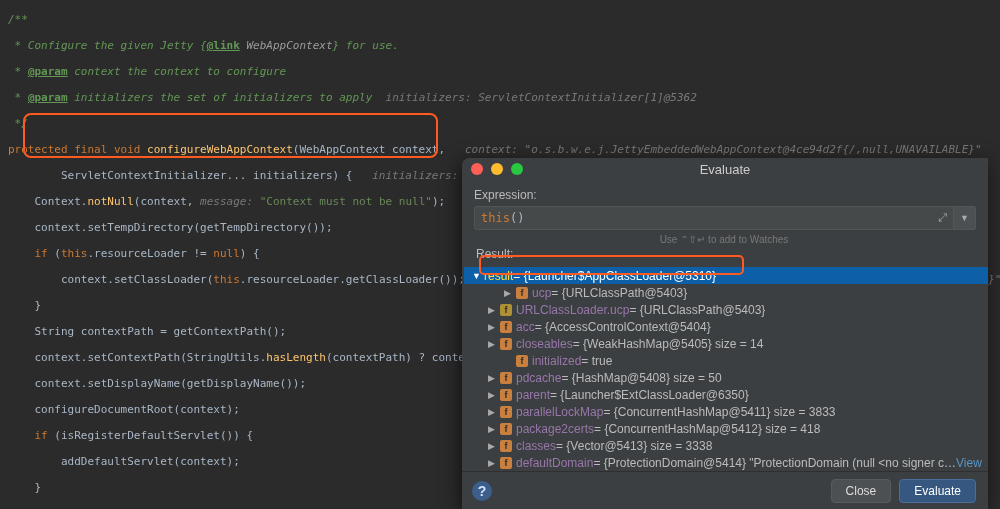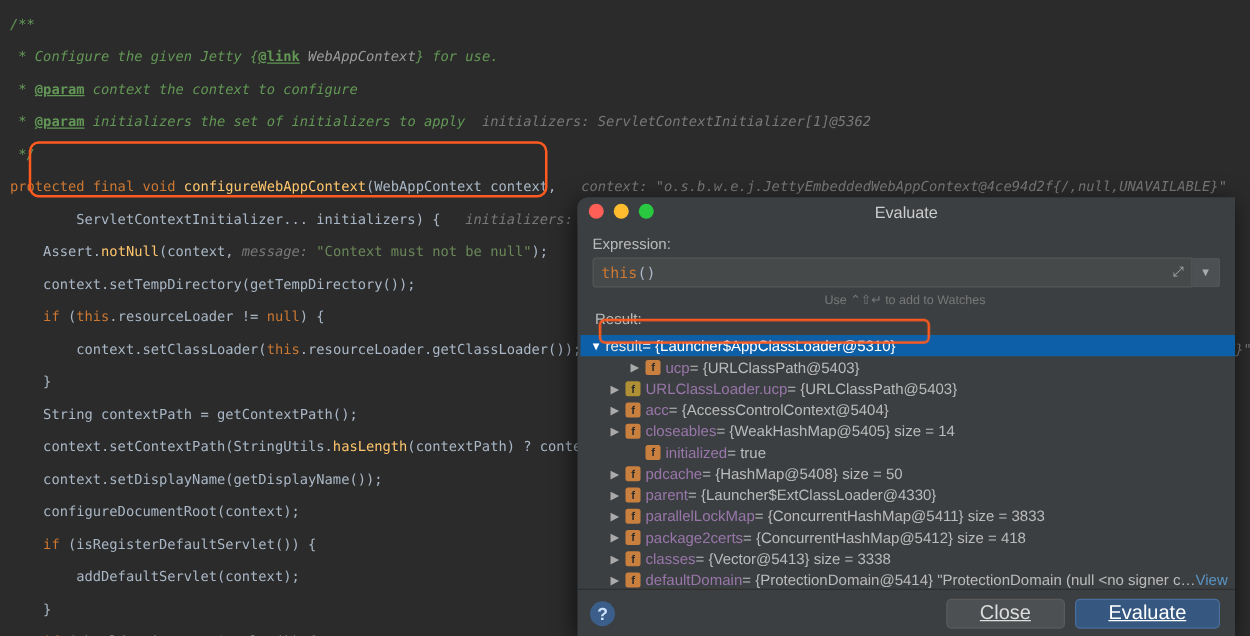--- a/index.html
+++ b/index.html
@@ -100,35 +100,35 @@
 }
 .tree-row.selected .arrow { color: #ffffff; }
 .tree-row .ficon {
   width: 12px; height: 12px; border-radius: 2px;
   display: inline-flex; align-items: center; justify-content: center;
   margin-right: 4px; font-size: 9px; font-weight: bold; color: #2b2b2b;
 }
 .fi-orange { background: #c97f3e; }
 .fi-yellow { background: #b09035; }
 .t-name { color: #9876aa; }
-.tree-row.selected .t-name { color: #e5e5e5; }
+.tree-row.selected .t-name { color: #fde047; }
 .t-val { color: #bbbbbb; }
 .t-viewlink { color: #5894c5; }
 .tree-row.selected .t-eq, .tree-row.selected .t-val, .tree-row.selected .t-str { color: #ffffff; }
 .indent { display: inline-block; }
 .i1 { width: 16px; } .i2 { width: 32px; }
 
 .eval-footer {
   height: 38px; border-top: 1px solid #2f2f2f;
   display: flex; align-items: center; justify-content: flex-end;
   gap: 8px; padding: 0 12px;
 }
 .btn {
-  height: 24px; padding: 0 26px; border-radius: 4px;
-  font-size: 16px; display: flex; align-items: center; text-decoration: underline;
+  height: 24px; padding: 0 14px; border-radius: 4px;
+  font-size: 12px; display: flex; align-items: center;
 }
 .btn-default { background: #4c5052; border: 1px solid #5a5a5a; color: #ddd; }
 .btn-primary { background: #365880; border: 1px solid #4a6e9b; color: #fff; }
 .help {
   position: absolute; left: 10px; bottom: 8px;
   width: 20px; height: 20px; border-radius: 50%;
   background: #3b5e8a; color: #cfe3ff; font-size: 14px; font-weight: bold;
   display: flex; align-items: center; justify-content: center;
 }
 </style>
@@ -136,21 +136,21 @@
 <body>
 
 <div class="code">
 <span class="line"><span class="c-doc">/**</span></span>
 <span class="line"><span class="c-doc"> * Configure the given Jetty {</span><span class="c-tag">@link</span><span class="c-link"> WebAppContext</span><span class="c-doc">} for use.</span></span>
 <span class="line"><span class="c-doc"> * </span><span class="c-tag">@param</span><span class="c-doc"> context the context to configure</span></span>
 <span class="line"><span class="c-doc"> * </span><span class="c-tag">@param</span><span class="c-doc"> initializers the set of initializers to apply  </span><span class="c-hint">initializers: ServletContextInitializer[1]@5362</span></span>
 <span class="line"><span class="c-doc"> */</span></span>
 <span class="line"><span class="c-kw">protected final void </span><span class="c-method">configureWebAppContext</span><span>(WebAppContext context,   </span><span class="c-hint">context: "o.s.b.w.e.j.JettyEmbeddedWebAppContext@4ce94d2f{/,null,UNAVAILABLE}"</span></span>
 <span class="line"><span>        ServletContextInitializer... initializers) {   </span><span class="c-hint">initializers: ServletContextInitializer[1]@5362</span></span>
-<span class="line"><span>    Assert.</span><span class="c-method">notNull</span><span>(context, </span><span class="c-hint">message: </span><span class="c-str">"Context must not be null"</span><span>);</span></span>
+<span class="line"><span>    Context.</span><span class="c-method">notNull</span><span>(context, </span><span class="c-hint">message: </span><span class="c-str">"Context must not be null"</span><span>);</span></span>
 <span class="line"><span>    context.setTempDirectory(getTempDirectory());</span></span>
 <span class="line"><span class="c-kw">    if </span><span>(</span><span class="c-kw">this</span><span>.resourceLoader != </span><span class="c-kw">null</span><span>) {</span></span>
 <span class="line"><span>        context.setClassLoader(</span><span class="c-kw">this</span><span>.resourceLoader.getClassLoader());   </span><span class="c-hint">context: "o.s.b.w.e.j.JettyEmbeddedWebAppContext@4ce94d2f{/,null,UNAVAILABLE}"   resourceLoader: "or</span></span>
 <span class="line"><span>    }</span></span>
 <span class="line"><span>    String contextPath = getContextPath();</span></span>
 <span class="line"><span>    context.setContextPath(StringUtils.</span><span class="c-method">hasLength</span><span>(contextPath) ? contextPath : </span></span>
 <span class="line"><span>    context.setDisplayName(getDisplayName());</span></span>
 <span class="line"><span>    configureDocumentRoot(context);</span></span>
 <span class="line"><span class="c-kw">    if </span><span>(isRegisterDefaultServlet()) {</span></span>
 <span class="line"><span>        addDefaultServlet(context);</span></span>
@@ -248,21 +248,21 @@
         <span class="arrow">▶</span>
         <span class="ficon fi-orange">f</span>
         <span class="t-name">pdcache </span>
         <span class="t-val">= {HashMap@5408}  size = 50</span>
       </div>
       <div class="tree-row">
         <span class="indent i1"></span>
         <span class="arrow">▶</span>
         <span class="ficon fi-orange">f</span>
         <span class="t-name">parent </span>
-        <span class="t-val">= {Launcher$ExtClassLoader@4330}</span>
+        <span class="t-val">= {Launcher$ExtClassLoader@6350}</span>
       </div>
       <div class="tree-row">
         <span class="indent i1"></span>
         <span class="arrow">▶</span>
         <span class="ficon fi-orange">f</span>
         <span class="t-name">parallelLockMap </span>
         <span class="t-val">= {ConcurrentHashMap@5411}  size = 3833</span>
       </div>
       <div class="tree-row">
         <span class="indent i1"></span>

